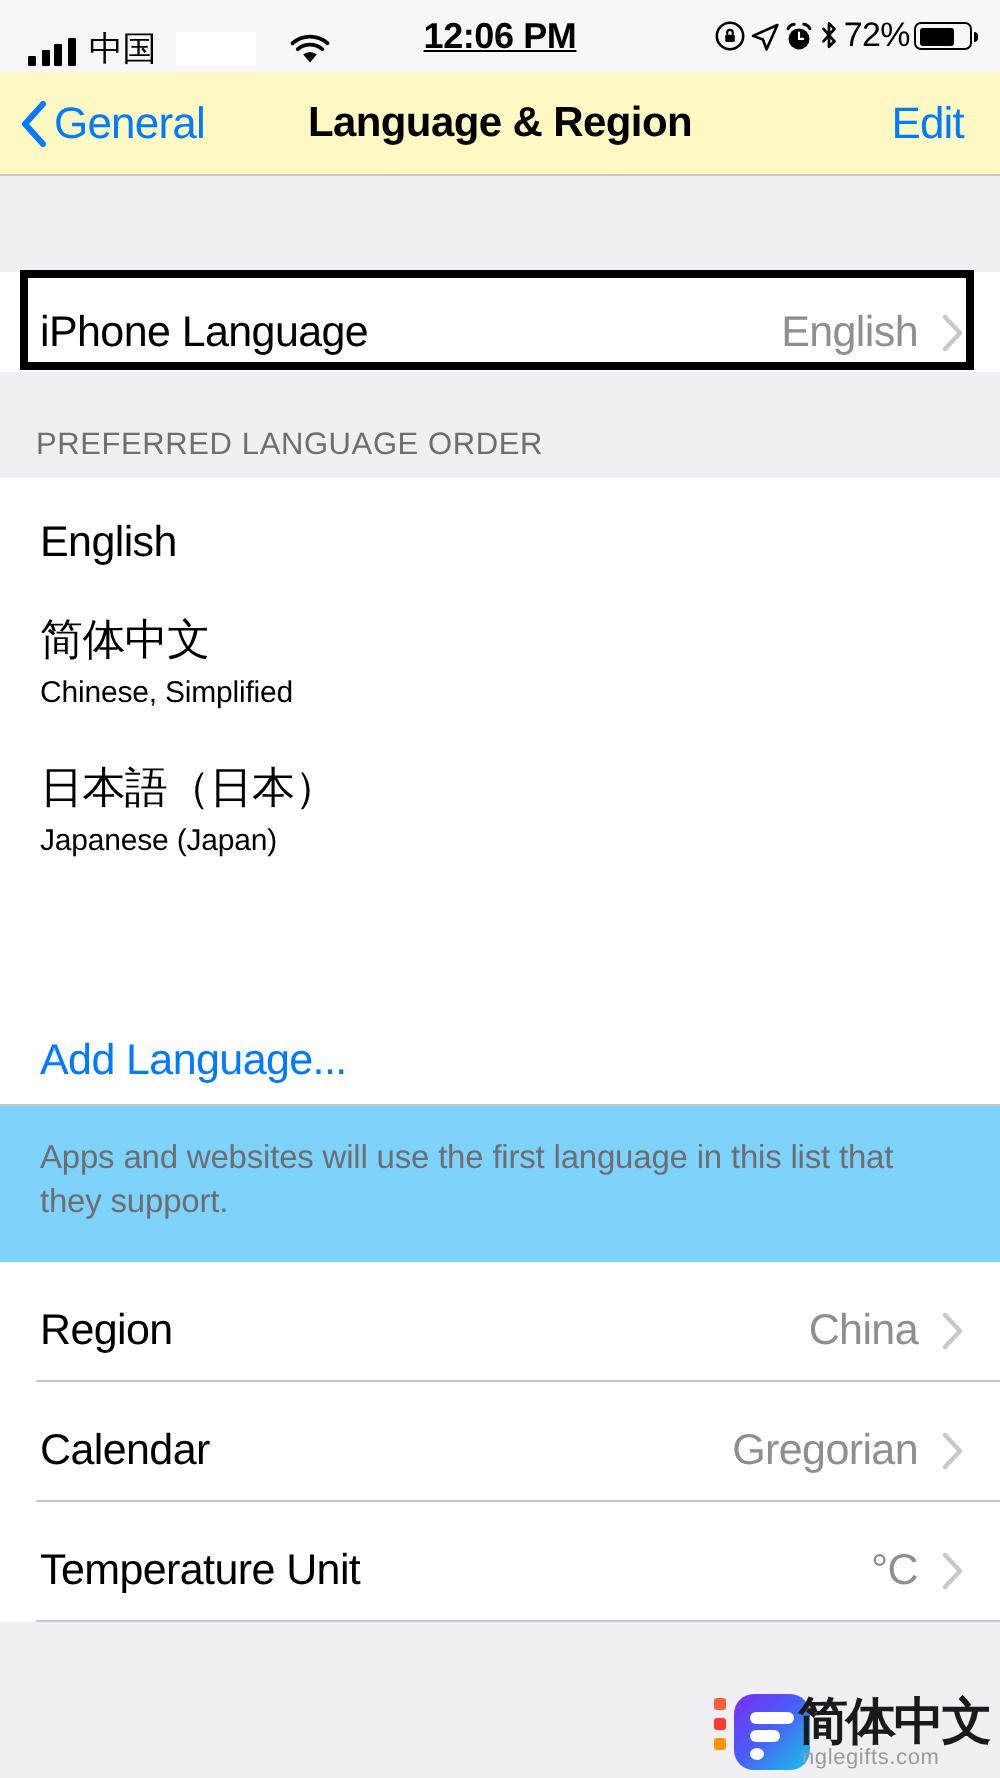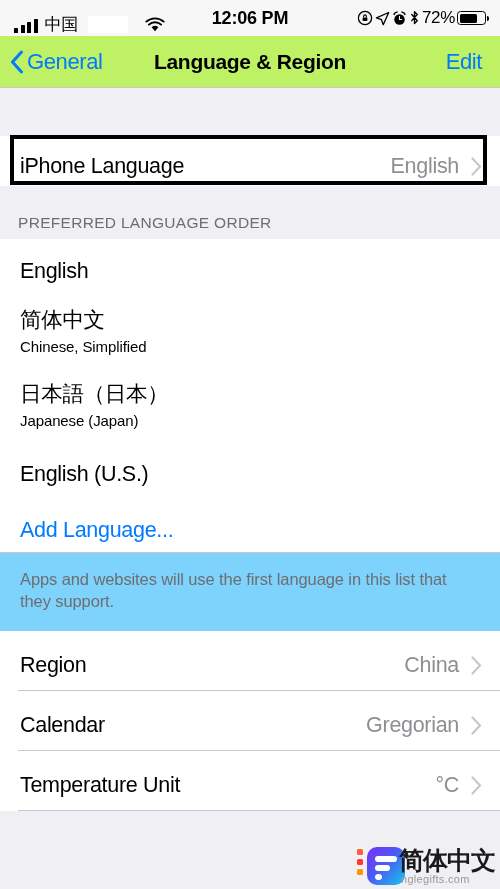--- a/index.html
+++ b/index.html
@@ -31,39 +31,40 @@
     background:#FFFFFF; vertical-align:middle; margin-left:3px;
     border-radius:1px;
   }
   .wifi { width:20px; height:16px; margin-left:10px; }
 
   .sb-time {
     position:absolute; left:0; right:0; top:0; height:36px;
     display:flex; align-items:center; justify-content:center;
     font-size:18px; font-weight:bold; color:#000; letter-spacing:-0.2px;
     pointer-events:none;
+    text-decoration:underline;
   }
   .sb-right {
     margin-left:auto; display:flex; align-items:center; gap:2px;
   }
   .sb-right svg { display:block; }
   .batt-pct { font-size:17px; color:#000; letter-spacing:-0.3px; }
   .batt {
     width:29px; height:14px; border:1.5px solid #000; border-radius:3.5px;
     position:relative; display:flex; align-items:center; padding:1.5px;
   }
   .batt-fill { height:100%; background:#000; border-radius:1.5px; }
   .batt:after {
     content:""; position:absolute; right:-4px; top:4px;
     width:2.5px; height:5px; background:#000; border-radius:0 2px 2px 0;
   }
 
   
   .navbar {
-    height:52px; background:#bef264;
+    height:52px; background:#fef9c3;
     border-bottom:0.5px solid #C8C7CC;
     position:relative; display:flex; align-items:center;
   }
   .nav-back {
     display:flex; align-items:center; gap:3px;
     padding-left:10px; cursor:pointer;
   }
   .chev-back { width:14px; height:24px; flex:none; }
   .nav-back-label { font-size:22px; color:#007AFF; letter-spacing:-0.4px; }
   .nav-title {
@@ -261,21 +262,20 @@
 
     <div class="row two-line" style="min-height:66px">
       <div>
         <div class="row-title">日本語（日本）</div>
         <div class="row-sub">Japanese (Japan)</div>
       </div>
       <div class="sep"></div>
     </div>
 
     <div class="row" style="min-height:57px">
-      <span class="row-title">English (U.S.)</span>
       <div class="sep"></div>
     </div>
 
     <div class="row link-row" style="min-height:54px">
       <span class="row-title">Add Language...</span>
       <div class="sep full"></div>
     </div>
   </div>
 
   <div class="footer-note">Apps and websites will use the first language in this list that they support.</div>

